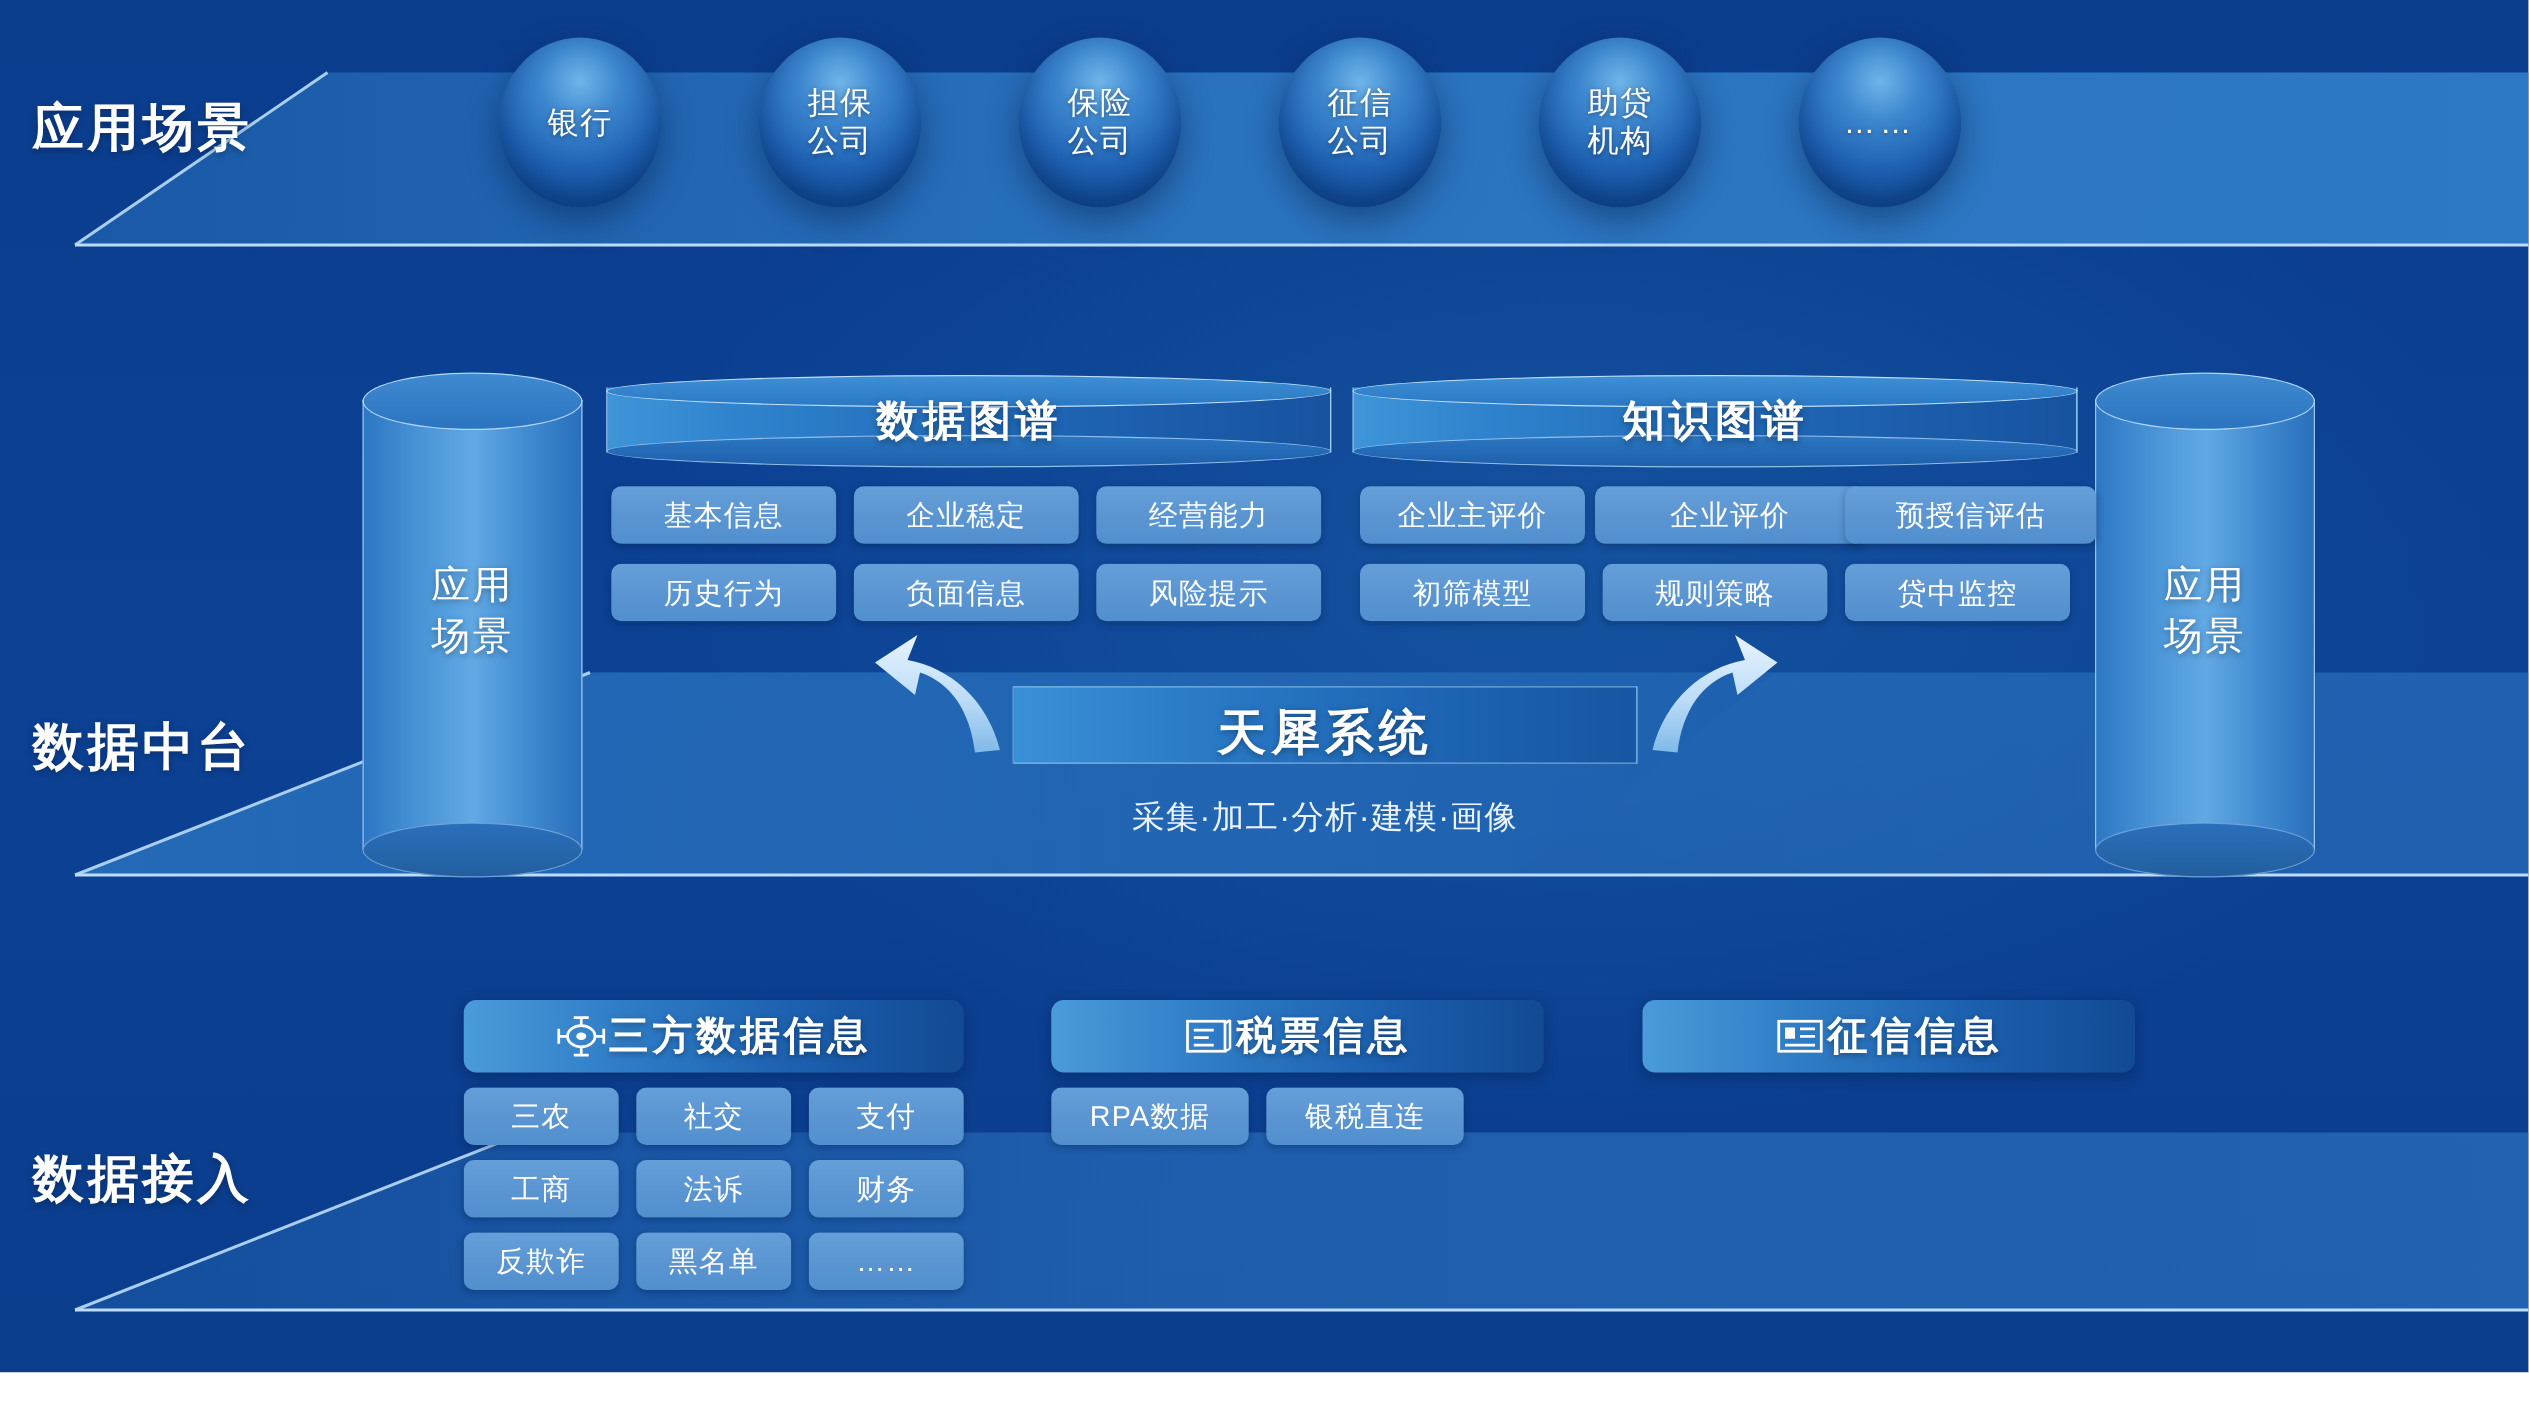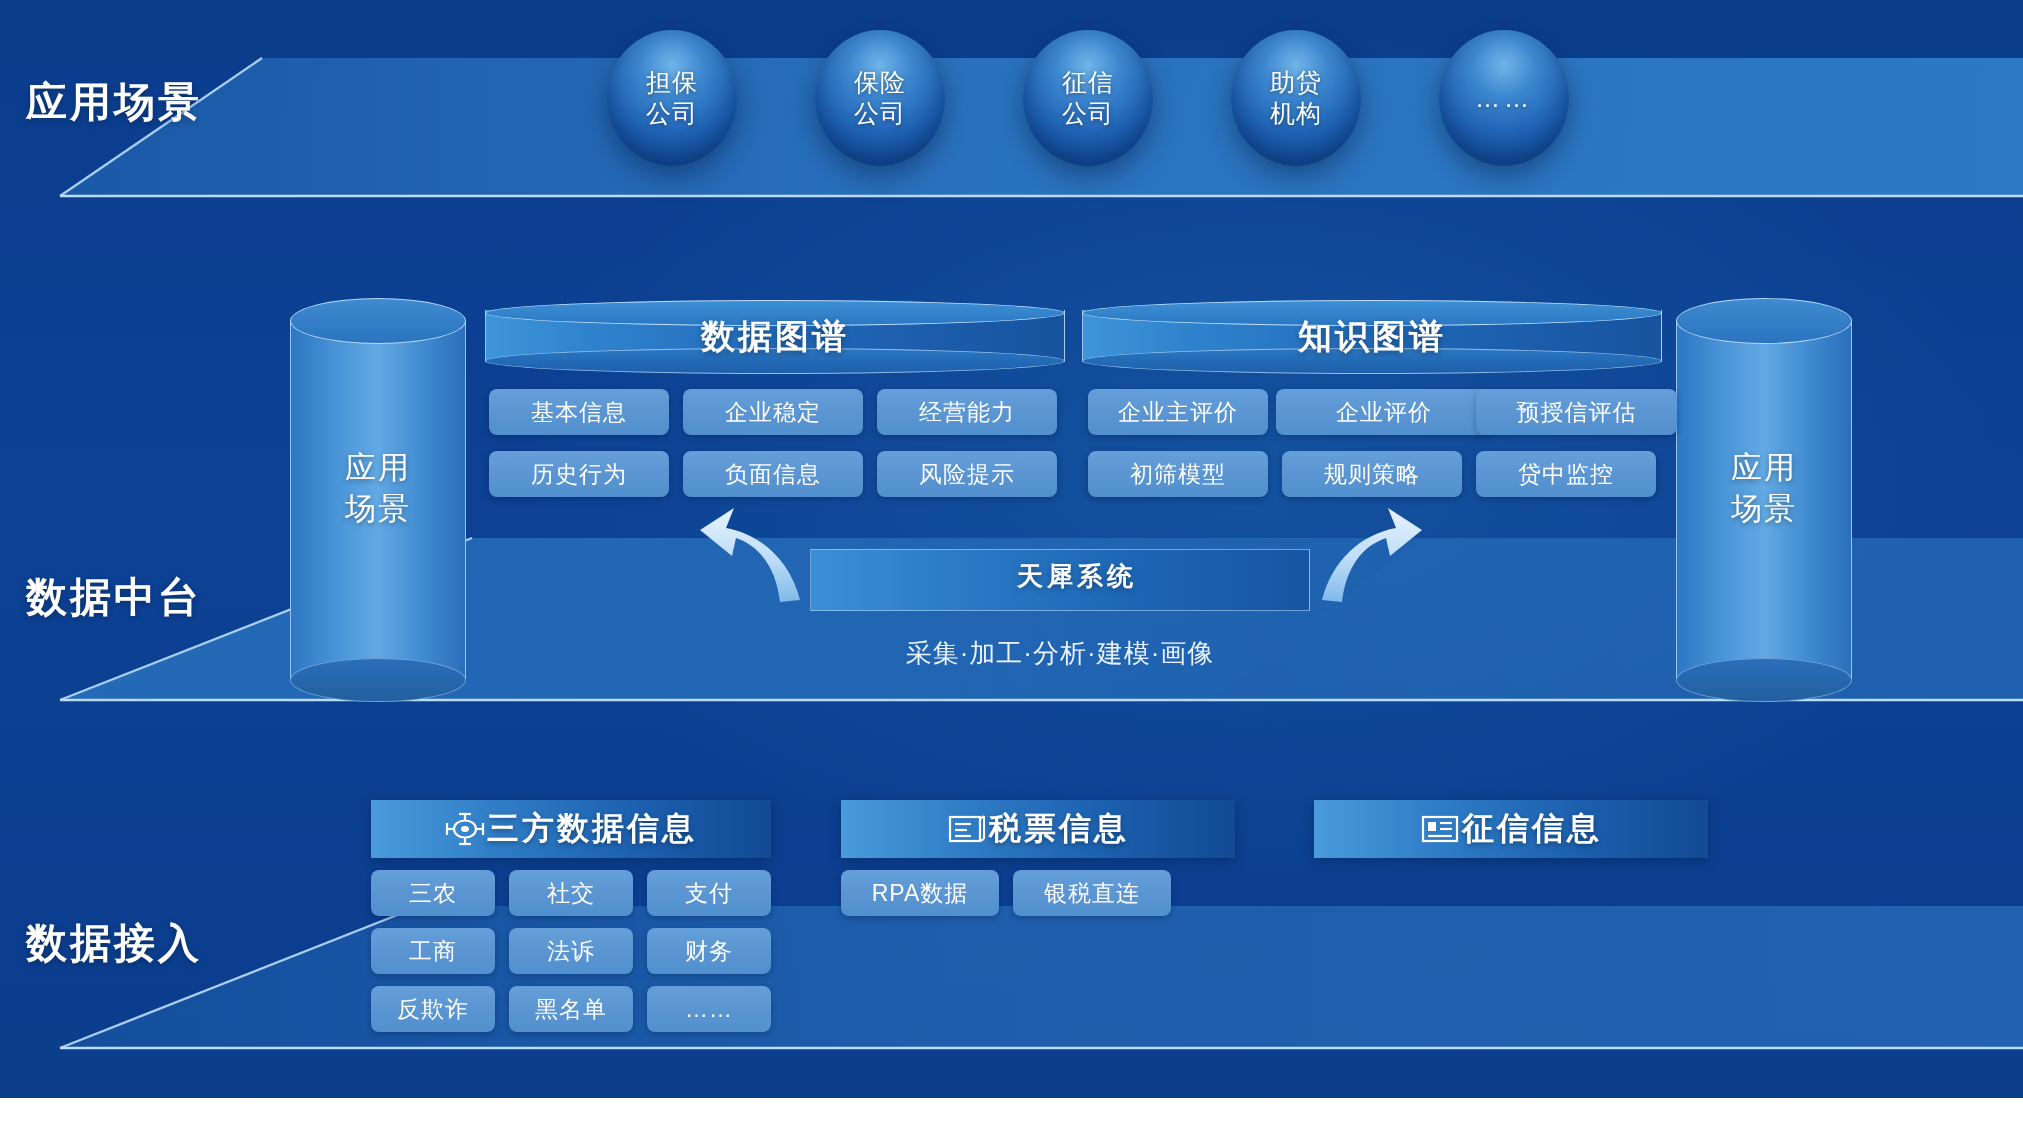--- a/index.html
+++ b/index.html
@@ -107,33 +107,32 @@
 
   
   #tianxi{position:absolute;left:810px;top:549px;width:500px;height:62px;}
   #tianxi .slab{
     position:absolute;left:0;top:0;width:500px;height:62px;
     background:linear-gradient(90deg,#3a90d6 0%,#2a7ac6 30%,#1c63b2 70%,#1656a2 100%);
     border:1px solid rgba(190,224,255,.55);box-sizing:border-box;
   }
   #tianxi .title{
     position:absolute;left:0;top:10px;width:500px;text-align:center;
-    color:#fff;font-size:26px;font-weight:bold;letter-spacing:4px;
+    color:#fff;font-size:39px;font-weight:bold;letter-spacing:4px;
     text-shadow:0 2px 6px rgba(0,0,0,.35);
-    margin-left:17px;
   }
   #tianxi-sub{
     position:absolute;left:810px;top:636px;width:500px;text-align:center;
     color:#eaf3ff;font-size:26px;letter-spacing:1px;
   }
 
   
   .grp{position:absolute;}
   .grp .head{
-    position:relative;height:58px;border-radius:0;
+    position:relative;height:58px;border-radius:10px;
     background:linear-gradient(90deg,#4a9bda 0%,#2f7cc6 32%,#1b5fae 68%,#124a93 100%);
     display:flex;align-items:center;justify-content:center;gap:2px;
     box-shadow:0 3px 10px rgba(3,22,55,.35);
   }
   .grp .head .htxt{
     color:#ffffff;font-size:32px;font-weight:bold;letter-spacing:3px;
     text-shadow:0 2px 5px rgba(0,0,0,.35);
   }
   .grp .head .ico{width:40px;height:34px;display:block;}
   .grp .rows{position:relative;margin-top:12px;}
@@ -209,20 +208,23 @@
       <g>
         <path d="M 1322 600 C 1332 560 1362 534 1396 528 L 1388 508 L 1422 530 L 1390 556 L 1386 538
                  C 1362 546 1346 568 1342 602 Z" fill="url(#arrowG)"></path>
       </g>
     </svg>
 
     <div class="tier-label" id="lbl-app">应用场景</div>
     <div class="tier-label" id="lbl-mid">数据中台</div>
     <div class="tier-label" id="lbl-in">数据接入</div>
 
+    <div class="sphere" style="left:399px;top:30px;">
+      <span>银行</span>
+    </div>
     <div class="sphere" style="left:607px;top:30px;">
       <span><span>担保</span><br><span>公司</span></span>
     </div>
     <div class="sphere" style="left:815px;top:30px;">
       <span><span>保险</span><br><span>公司</span></span>
     </div>
     <div class="sphere" style="left:1023px;top:30px;">
       <span><span>征信</span><br><span>公司</span></span>
     </div>
     <div class="sphere" style="left:1231px;top:30px;">

